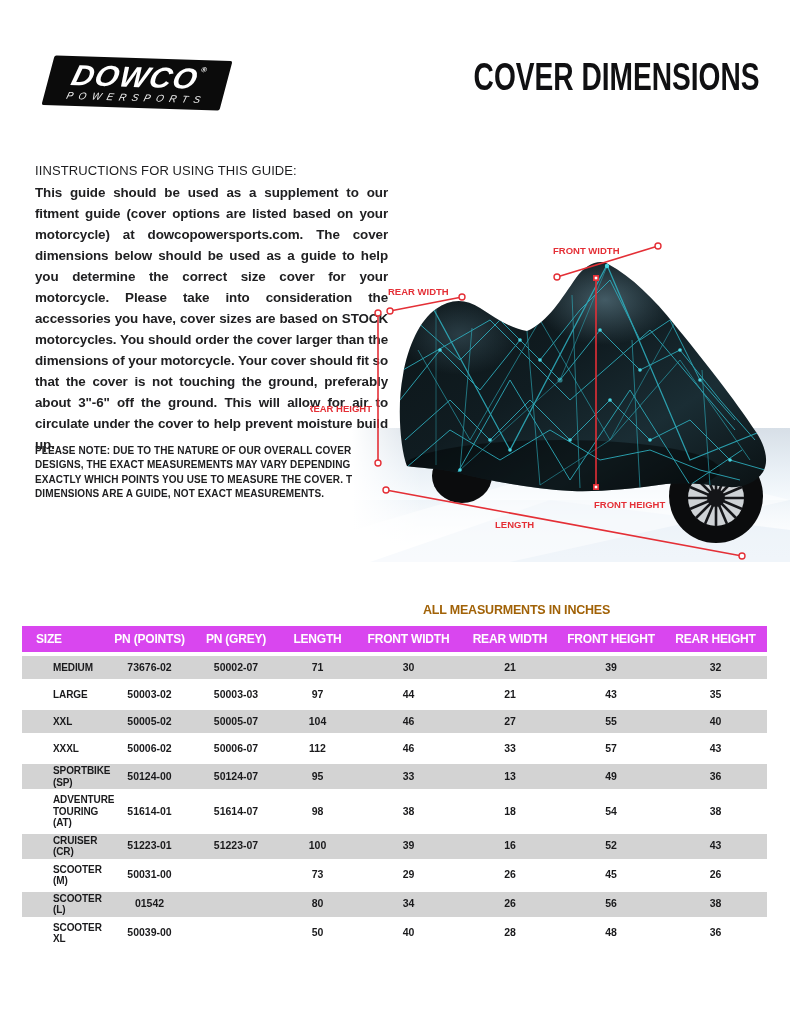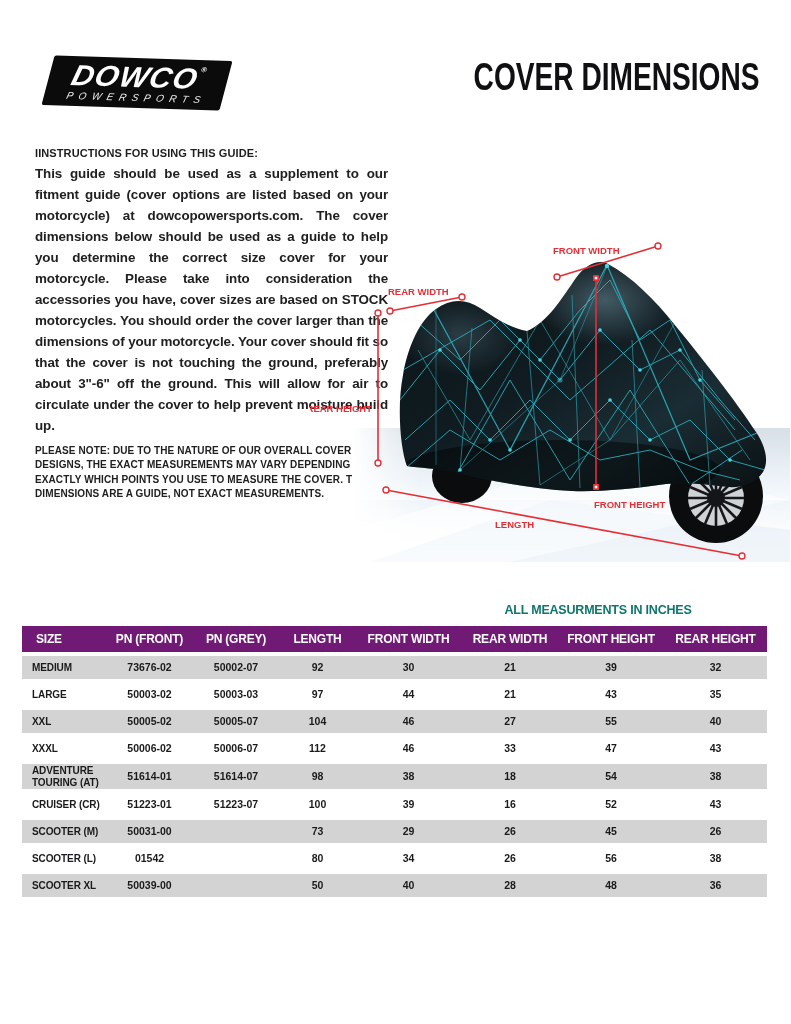--- a/index.html
+++ b/index.html
@@ -14,40 +14,40 @@
               letter-spacing:1px;transform:scaleX(1.05);white-space:nowrap;}
   .logo-reg{font-size:7px;vertical-align:top;position:relative;top:-9px;left:1px;font-style:normal;}
   .logo-tagline{color:#efefef;font-style:italic;font-size:10px;letter-spacing:5.5px;
                 margin-top:2px;white-space:nowrap;transform:translateX(3px);}
   .doc-title{position:absolute;left:432px;top:56px;width:320px;text-align:center;
              font-size:38px;font-weight:bold;color:#101012;white-space:nowrap;
              transform:scaleX(.74);transform-origin:center;letter-spacing:0;}
 
   
   .instructions{position:absolute;left:35px;top:147px;width:353px;}
-  .instructions h2{font-size:11px;margin:0 0 4px 0;font-weight:bold;letter-spacing:.1px;}
+  .instructions h2{font-size:13px;margin:16px 0 4px 0;font-weight:normal;letter-spacing:.1px;}
   .instructions p{font-size:13.4px;font-weight:bold;line-height:21px;margin:0;
                   text-align:justify;letter-spacing:-.1px;color:#202022;}
   .note{position:absolute;left:35px;top:444px;width:348px;font-size:10px;font-weight:bold;
         line-height:14.3px;letter-spacing:.1px;color:#202022;}
 
   
   .diagram{position:absolute;left:310px;top:200px;width:480px;height:380px;}
 
   
-  .units-note{position:absolute;left:423px;top:603px;width:350px;text-align:center;
-              font-size:12.5px;font-weight:bold;color:#0f766e;letter-spacing:-.2px;}
+  .units-note{position:absolute;left:423px;top:603px;width:350px;text-align:left;
+              font-size:12.5px;font-weight:bold;color:#a16207;letter-spacing:-.2px;}
   .spec-table{position:absolute;left:22px;top:622px;width:745px;border-collapse:separate;
               border-spacing:0 4px;table-layout:fixed;}
-  .spec-table th{background:#701a75;color:#fff;font-size:12px;font-weight:bold;height:26px;
+  .spec-table th{background:#d946ef;color:#fff;font-size:12px;font-weight:bold;height:26px;
                  padding:0;text-align:center;letter-spacing:-.2px;}
   .spec-table th.col-size{text-align:left;padding-left:14px;}
   .spec-table td{font-size:10.5px;font-weight:bold;height:21px;padding:1px 2px;
                  text-align:center;color:#1a1a1c;line-height:11.5px;}
-  .spec-table td.cell-size{text-align:left;padding-left:10px;font-size:10px;letter-spacing:-.1px;}
+  .spec-table td.cell-size{text-align:left;padding-left:31px;font-size:10px;letter-spacing:-.1px;}
   .spec-table tbody tr:nth-child(odd) td{background:#d3d3d3;}
 </style>
 </head>
 <body>
 
 <div class="page">
 
   <div class="logo">
     <div class="logo-brand"><span>DOWCO</span><span class="logo-reg">®</span></div>
     <div class="logo-tagline">POWERSPORTS</div>
@@ -211,35 +211,35 @@
         <col style="width:88px">
         <col style="width:75px">
       <col style="width:107px">
         <col style="width:96px">
         <col style="width:106px">
         <col style="width:103px">
     </colgroup>
     <thead>
         <tr>
           <th class="col-size">SIZE</th>
-          <th>PN (FRONT)</th>
+          <th>PN (POINTS)</th>
           <th>PN (GREY)</th>
           <th>LENGTH</th>
           <th>FRONT WIDTH</th>
           <th>REAR WIDTH</th>
           <th>FRONT HEIGHT</th>
           <th>REAR HEIGHT</th>
         </tr>
       </thead>
     <tbody>
         <tr>
           <td class="cell-size">MEDIUM</td>
           <td>73676-02</td>
           <td>50002-07</td>
-          <td>92</td>
+          <td>71</td>
           <td>30</td>
           <td>21</td>
           <td>39</td>
           <td>32</td>
         </tr>
         <tr>
           <td class="cell-size">LARGE</td>
           <td>50003-02</td>
           <td>50003-03</td>
           <td>97</td>
@@ -258,22 +258,32 @@
           <td>55</td>
           <td>40</td>
         </tr>
         <tr>
           <td class="cell-size">XXXL</td>
           <td>50006-02</td>
           <td>50006-07</td>
           <td>112</td>
           <td>46</td>
           <td>33</td>
-          <td>47</td>
+          <td>57</td>
           <td>43</td>
+        </tr>
+        <tr>
+          <td class="cell-size">SPORTBIKE (SP)</td>
+          <td>50124-00</td>
+          <td>50124-07</td>
+          <td>95</td>
+          <td>33</td>
+          <td>13</td>
+          <td>49</td>
+          <td>36</td>
         </tr>
         <tr>
           <td class="cell-size">ADVENTURE TOURING (AT)</td>
           <td>51614-01</td>
           <td>51614-07</td>
           <td>98</td>
           <td>38</td>
           <td>18</td>
           <td>54</td>
           <td>38</td>

